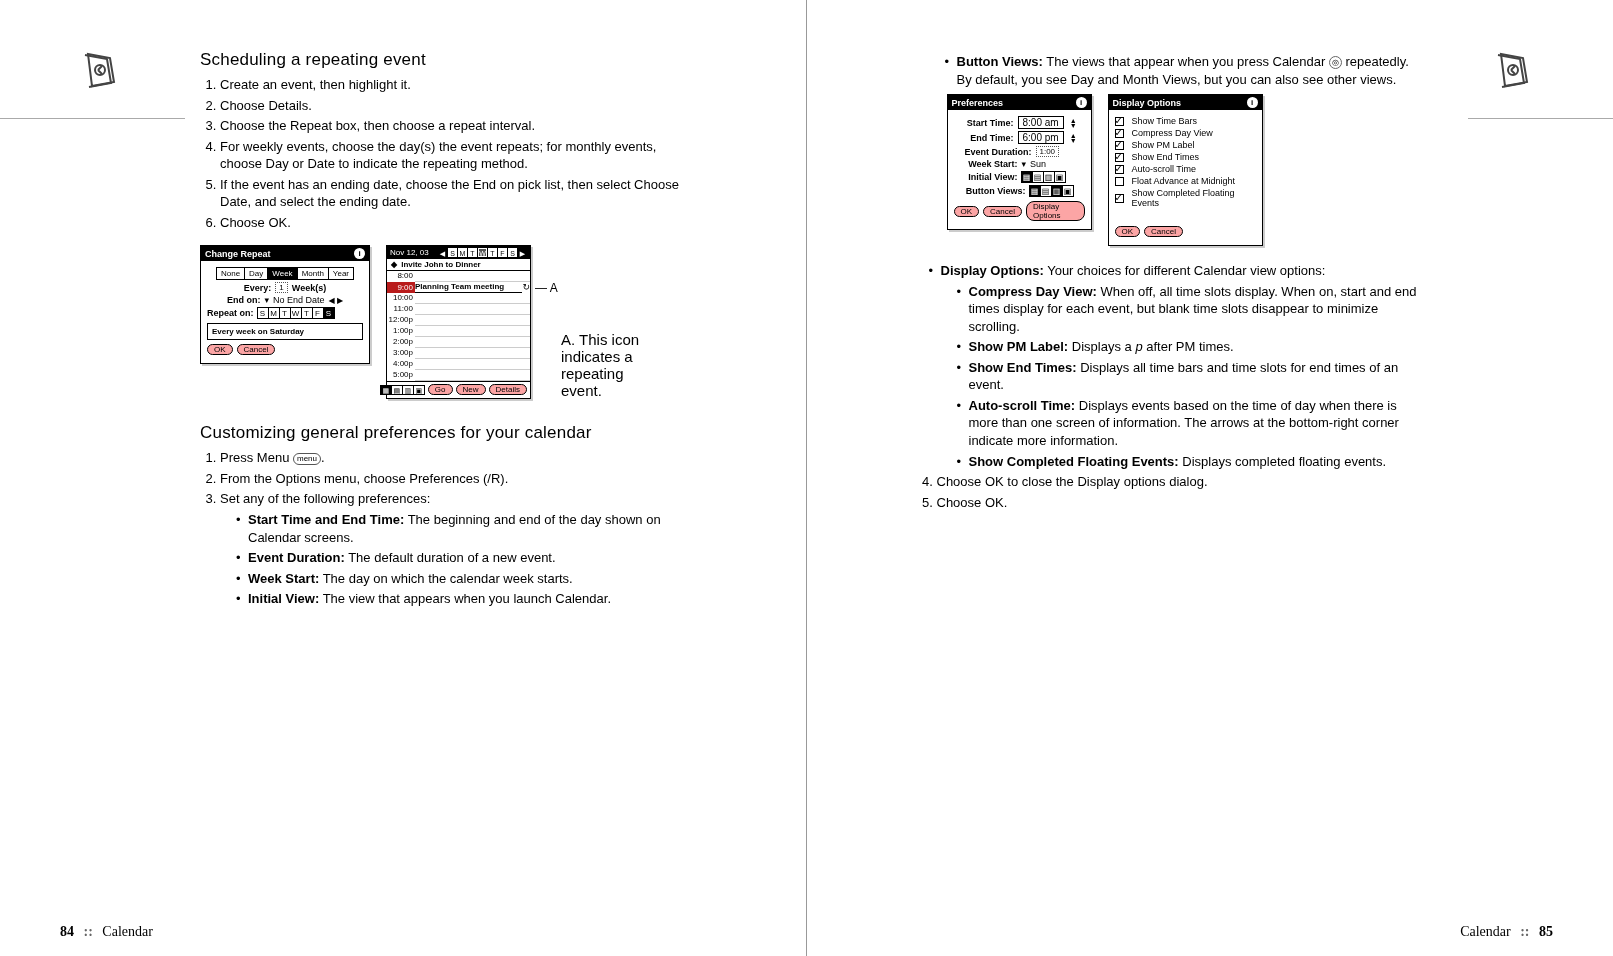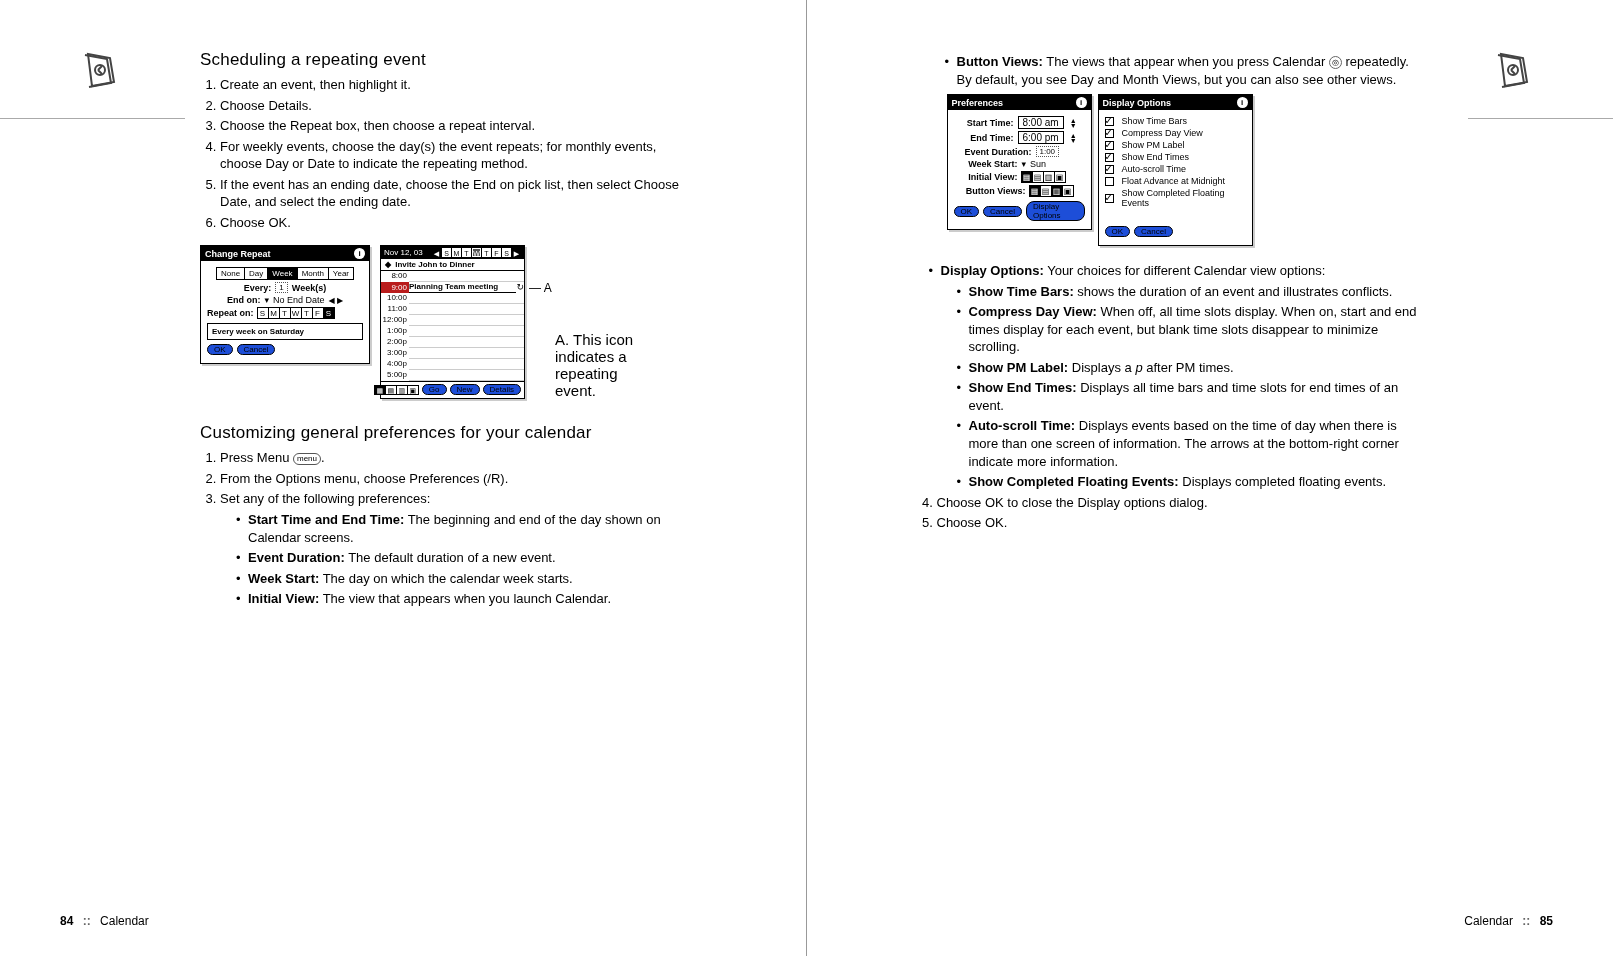--- a/index.html
+++ b/index.html
@@ -61,21 +61,21 @@
   .i { font-style: italic; }
   .menu-btn {
     display: inline-block;
     border: 1px solid #555;
     border-radius: 8px;
     font-size: 8px;
     padding: 0 3px;
     vertical-align: middle;
     line-height: 10px;
   }
-  .figs { display: flex; gap: 10px; margin: 12px 0 24px 0; align-items: flex-start; }
+  .figs { display: flex; gap: 16px; margin: 12px 0 24px 0; align-items: flex-start; }
 
   
   .palm {
     border: 1px solid #000;
     background: #fff;
     font-family: Verdana, Geneva, sans-serif;
     font-size: 9px;
     box-shadow: 2px 2px 0 #ccc;
   }
   .palm .titlebar {
@@ -99,21 +99,21 @@
   .palm .row .lbl { flex: 0 0 auto; text-align: right; }
   .palm .seg {
     display: inline-flex; border: 1px solid #000; border-radius: 0; overflow: hidden;
   }
   .palm .seg span { padding: 1px 4px; border-right: 1px solid #000; font-size: 8px; }
   .palm .seg span:last-child { border-right: none; }
   .palm .seg span.sel { background: #000; color: #fff; }
   .palm .dotted { border: 1px dotted #555; padding: 0 3px; font-size: 8px; }
   .palm .btn {
     display: inline-block; border: 1px solid #000; border-radius: 8px;
-    padding: 0 6px; font-size: 8px; background: #1d4ed8;
+    padding: 0 6px; font-size: 8px; background: #fca5a5;
   }
   .palm .boxval { border: 1px solid #000; padding: 0 4px; font-size: 10px; }
   .palm .arrows { font-size: 8px; }
   .palm .checkbox { width: 9px; height: 9px; border: 1px solid #000; display: inline-block; margin-right: 4px; position: relative; flex-shrink: 0; }
   .palm .checkbox.checked::after { content: "✓"; position: absolute; left: -1px; top: -3px; font-size: 10px; }
   .palm .days { display: inline-flex; }
   .palm .days span { width: 12px; height: 12px; border: 1px solid #000; font-size: 8px; text-align: center; line-height: 12px; margin-left: -1px; }
   .palm .days span.sel { background: #000; color: #fff; }
   .palm .summary { border: 1px solid #000; padding: 3px 4px; margin: 4px 0; font-size: 8px; font-weight: bold; }
 
@@ -137,34 +137,35 @@
   .dayview .views span.sel { background: #000; color: #fff; }
 
   .callout-a { font-family: Arial, sans-serif; font-size: 12px; margin-left: 4px; }
   .callout-text { font-size: 15px; width: 100px; margin-left: 30px; margin-top: 36px;}
 
   .prefs { width: 145px; }
   .dispopts { width: 155px; }
 
   .footerbar {
     position: absolute;
-    bottom: 28px;
-    font-size: 12px;
+    bottom: 16px;
+    font-size: 14px;
     color: #000;
+    font-family: Liberation Serif, serif;
   }
   .page-left .footerbar { left: 60px; }
   .page-right .footerbar { right: 60px; text-align: right; }
   .footerbar .pn { font-weight: bold; }
   .footerbar .sep { margin: 0 6px; color: #666; font-weight: bold; }
 
   .spin { display: inline-flex; flex-direction: column; font-size: 7px; line-height: 5px; margin-left: 2px;}
 
   .recur-icon { font-size: 9px; }
 
-  .figs-right { display: flex; gap: 6px; margin: 6px 0 16px 30px; align-items: flex-start; }
+  .figs-right { display: flex; gap: 16px; margin: 6px 0 16px 30px; align-items: flex-start; }
 
   .calbtn-icon {
     display:inline-block; width:13px; height:13px; border:1px solid #666; border-radius:50%;
     vertical-align:middle; position:relative; font-size:8px; text-align:center; line-height:11px;
   }
 </style>
 </head>
 <body>
 
 <div class="spread">
@@ -458,21 +459,20 @@
               <span class="btn">Cancel</span>
             </div>
           </div>
         </div>
       </div>
 
       <ul class="sub" style="padding-left:12px">
         <li>
           <span class="b">Display Options:</span><span> Your choices for different Calendar view options:</span>
           <ul class="sub">
-            <li><span class="b">Show Time Bars:</span><span> shows the duration of an event and illustrates conflicts.</span></li>
             <li><span class="b">Compress Day View:</span><span> When off, all time slots display. When on, start and end times display for each event, but blank time slots disappear to minimize scrolling.</span></li>
             <li><span class="b">Show PM Label:</span><span> Displays a </span><span class="i">p</span><span> after PM times.</span></li>
             <li><span class="b">Show End Times:</span><span> Displays all time bars and time slots for end times of an event.</span></li>
             <li><span class="b">Auto-scroll Time:</span><span> Displays events based on the time of day when there is more than one screen of information. The arrows at the bottom-right corner indicate more information.</span></li>
             <li><span class="b">Show Completed Floating Events:</span><span> Displays completed floating events.</span></li>
           </ul>
         </li>
       </ul>
       <ol start="4">
         <li>Choose OK to close the Display options dialog.</li>

